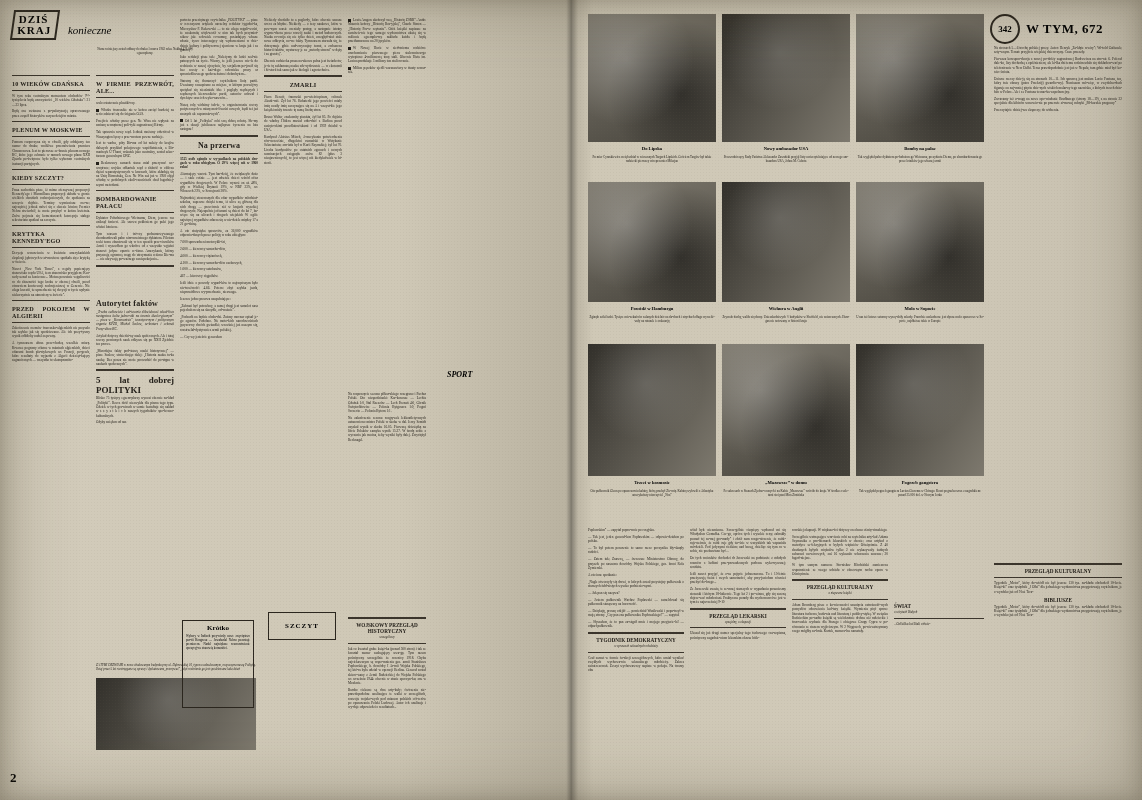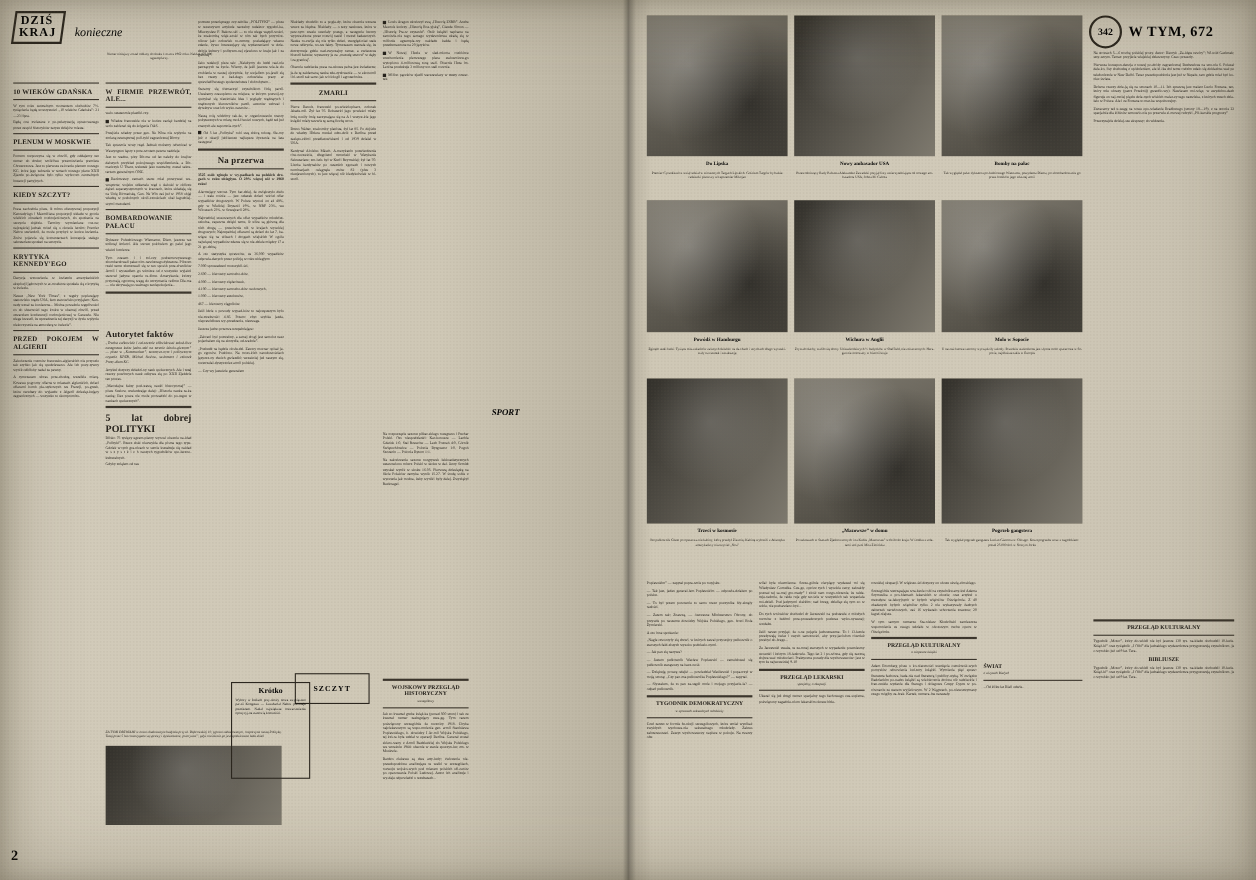--- a/index.html
+++ b/index.html
@@ -168,21 +168,21 @@
       </div>
 
       <div style="position:absolute;left:407px;top:370px;margin-left:40px;" class="logo-ov">SPORT</div>
       <div class="col tiny" style="left:348px;top:392px;width:78px;">
         <p>Na rozpoczęcie sezonu piłkar-skiego rozegrano i Puchar Polski. Oto niespodzianki: Kar-konosze — Lechia Gdańsk 1:0, Stal Rzeszów — Lech Poznań 4:0, Górnik Świętochłowice — Polonia Bytgoszcz 1:0, Pogoń Szczecin — Polonia Bytom 1:1.</p>
         <p>Na zakończenie sezonu rozgrywek lekkoatletycznych ustanowiono mistrz Polski w skoku w dal. Jerzy Szmidt uzyskał wynik w skoku 16.05. Pierwszą dziesiątkę na liście Polaków zamyka wynik 15.27. W środę sobie z wyczucia jak można, żeby wyniki były dalej. Zwyciężył Recknagel.</p>
       </div>
 
       <div style="position:absolute;left:268px;top:612px;width:66px;height:26px;border:1px solid #2b261e;display:flex;align-items:center;justify-content:center;font-weight:bold;font-size:7px;letter-spacing:1px;">SZCZYT</div>
 
-      <div style="position:absolute;left:182px;top:620px;width:64px;height:80px;border:1px solid #2b261e;padding:3px;margin-left:28px;">
+      <div style="position:absolute;left:182px;top:620px;width:64px;height:80px;border:1px solid #2b261e;padding:3px;">
         <div style="font-weight:bold;font-size:7px;text-align:center;">Krótko</div>
         <div class="tinier" style="text-align:justify;margin-top:3px;">Wybory w Indiach przy-niosły nowe zwycięstwo par-tii Kongresu — Jawaharlal Nehru pozostaje premierem. Nadal największe rozwarstwienie opozycyj-ne stanowią komuniści.</div>
       </div>
 
       <div class="col tiny" style="left:348px;top:614px;width:78px;">
         <div class="rule2"></div>
         <div class="hd2 center">WOJSKOWY PRZEGLĄD HISTORYCZNY</div>
         <div class="center tinier" style="font-style:italic;">szczególowy</div>
         <div class="rule"></div>
         <p>Jak co kwartał grube książ-ka (ponad 500 stron) i tak ze kwartał numer zasługujący uwa-gę. Tym razem poświęcony szczególnie że rocznicy 1918. Chyba najciekawszym są wspo-mnienia gen. armii Stanisława Popławskiego, b. dowódcy I Ar-mii Wojska Polskiego, tej któ-ra była udział w operacji Berlina. Generał został skiero-wany z Armii Radzieckiej do Wojska Polskiego we wrześniu 1944: obecnie w stanie spoczyn-ku; zm. w Moskwie.</p>

